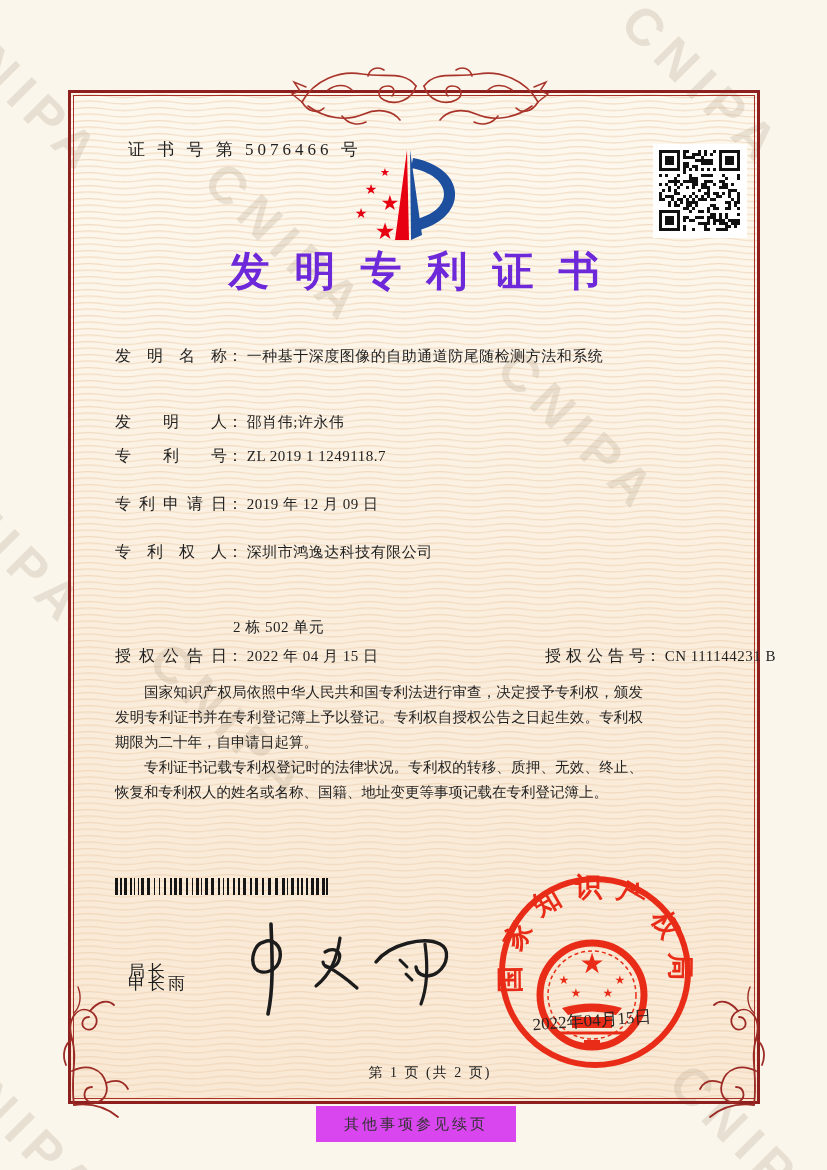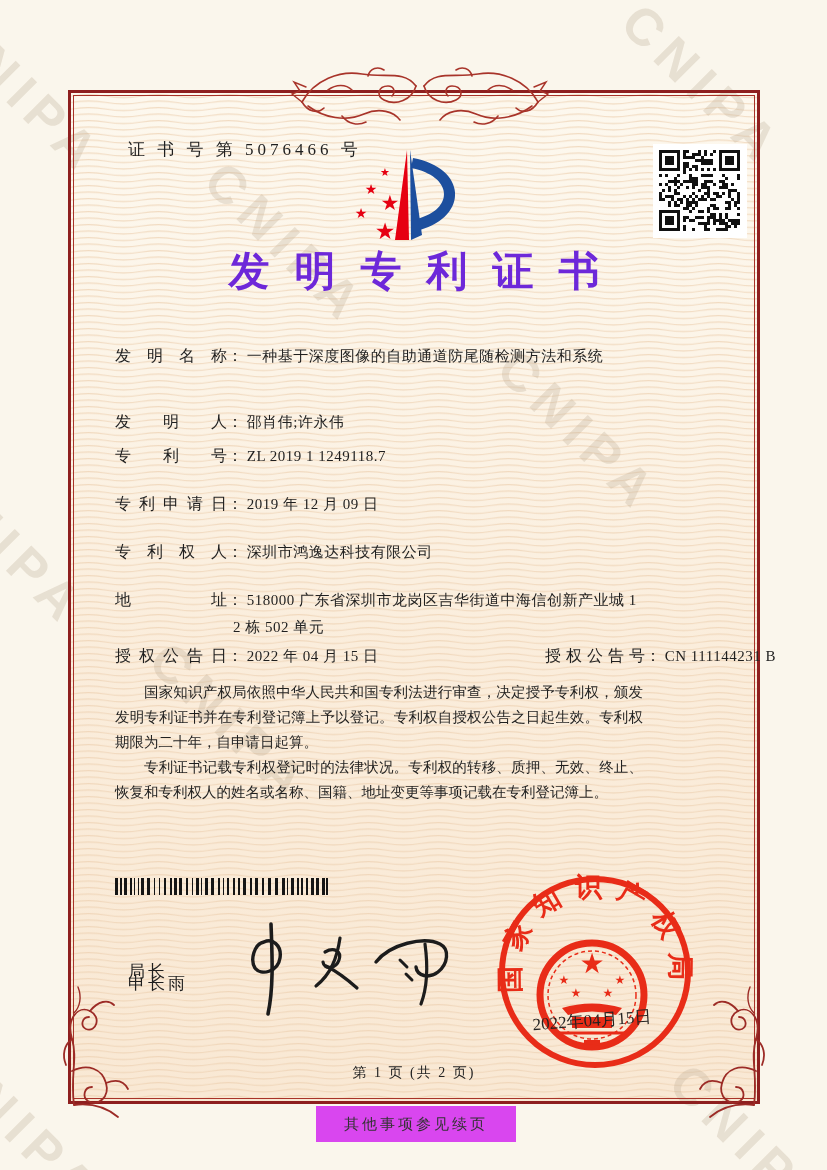--- a/index.html
+++ b/index.html
@@ -49,21 +49,21 @@
   .grant-right{position:absolute;left:430px;top:0;}
   .paras{position:absolute;left:115px;top:681px;width:528px;font-size:14.5px;
          line-height:25px;text-align:justify;font-family:Liberation Mono, monospace;}
   .paras p{margin:0;text-indent:2em;}
   .barcode{position:absolute;left:115px;top:878px;}
   .director-title{position:absolute;left:128px;top:936px;font-size:17px;letter-spacing:3px;margin-top:24px;}
   .director-name{position:absolute;left:128px;top:972px;font-size:17px;letter-spacing:3px;}
   .signature{position:absolute;left:228px;top:912px;}
   .seal{position:absolute;left:492px;top:868px;}
   .page-info{position:absolute;left:68px;top:1064px;width:692px;text-align:center;
-             font-size:14px;letter-spacing:2px;color:#222;}
+             font-size:14px;letter-spacing:2px;color:#222;padding-left:16px;}
   .cont-box{
     position:absolute;left:316px;top:1106px;width:200px;height:36px;background:#d946ef;
     text-align:center;line-height:36px;font-size:15px;letter-spacing:3px;color:#333;z-index:5;
   }
 </style>
 </head>
 <body>
 
 <svg class="waves" width="686" height="1008">
   <defs>
@@ -408,24 +408,20 @@
     <span class="fval">ZL 2019 1 1249118.7</span>
   </div>
   <div class="row" style="top:494px">
     <span class="flabel">专利申请日</span><span class="colon">：</span>
     <span class="fval">2019 年 12 月 09 日</span>
   </div>
   <div class="row" style="top:542px">
     <span class="flabel">专利权人</span><span class="colon">：</span>
     <span class="fval">深圳市鸿逸达科技有限公司</span>
   </div>
-  <div class="row" style="top:590px">
-    <span class="flabel">地址</span><span class="colon">：</span>
-    <span class="fval">518000 广东省深圳市龙岗区吉华街道中海信创新产业城 1</span>
-  </div>
   <div class="addr2">2 栋 502 单元</div>
   <div class="row" style="top:646px">
     <span class="flabel">授权公告日</span><span class="colon">：</span>
     <span class="fval">2022 年 04 月 15 日</span>
     <span class="grant-right">
       <span class="flabel2">授权公告号</span><span class="colon">：</span>
       <span class="fval">CN 111144231 B</span>
     </span>
   </div>
 

